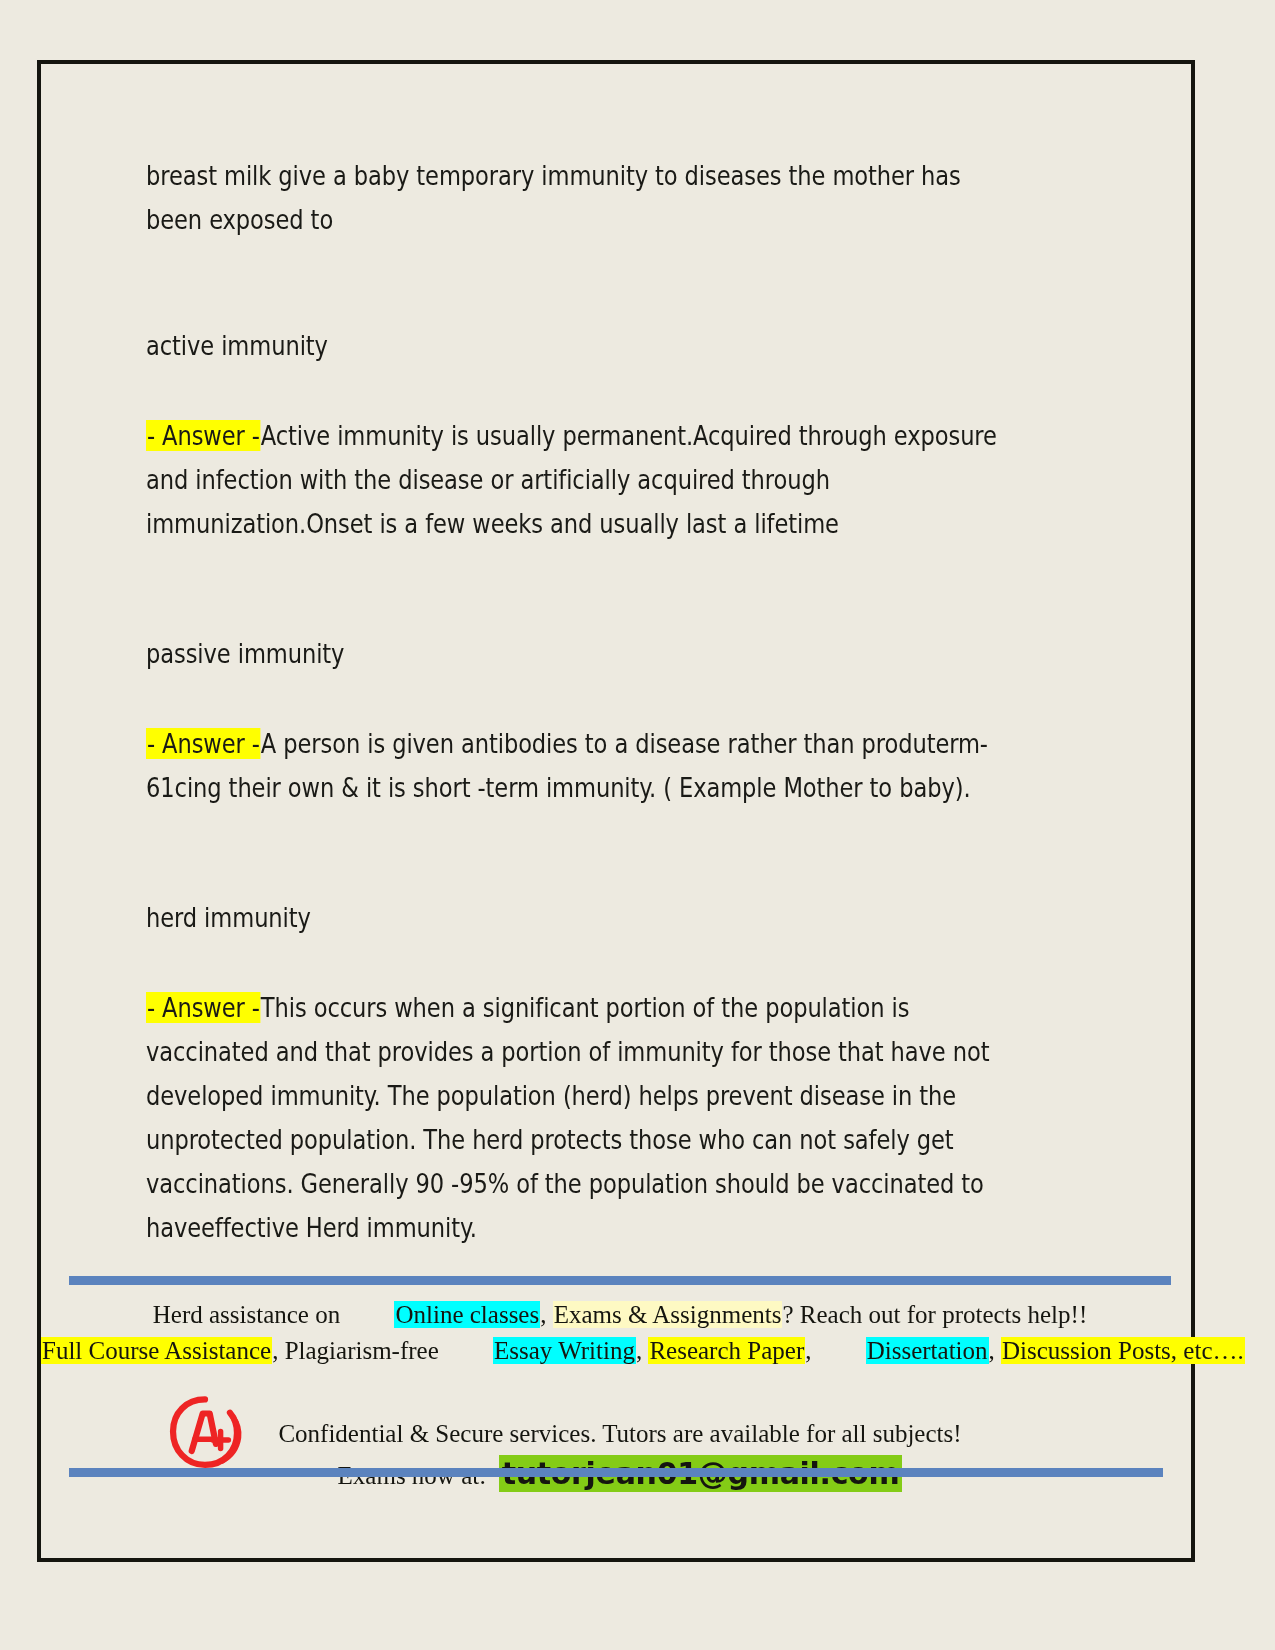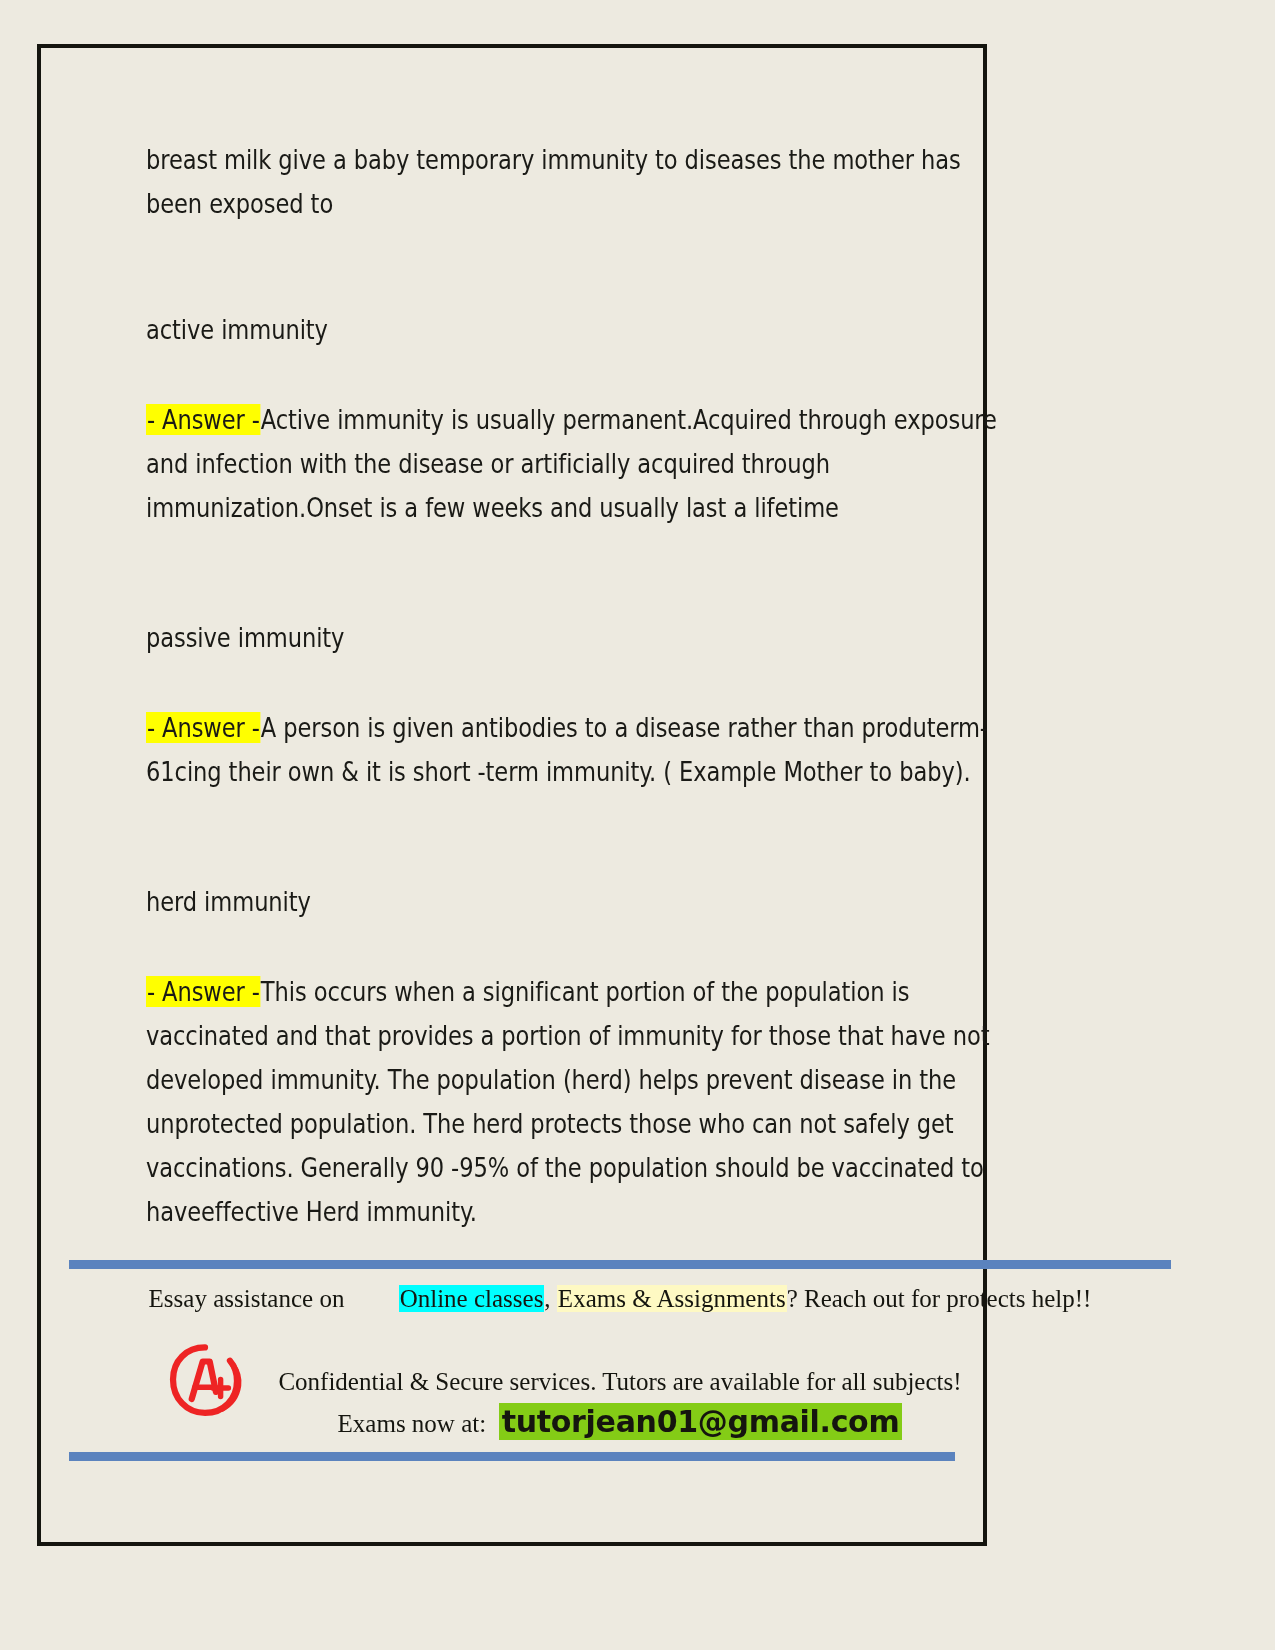--- a/index.html
+++ b/index.html
@@ -11,22 +11,22 @@
     height: 1650px;
     background: #edeae0;
     font-family: "Liberation Sans", sans-serif;
     overflow: hidden;
   }
 
   
   .page-frame {
     position: absolute;
     left: 37px;
-    top: 44px;
-    width: 950px;
+    top: 60px;
+    width: 1158px;
     height: 1502px;
     border: 4px solid #15150f;
     background: #edeae0;
     box-sizing: border-box;
   }
 
   
   .content {
     position: absolute;
     left: 105px;
@@ -169,22 +169,23 @@
     <div class="gap-md"></div>
     <p class="para"><span class="hl-yellow">- Answer -</span><span>This occurs when a significant portion of the population is vaccinated and that provides a portion of immunity for those that have not developed immunity. The population (herd) helps prevent disease in the unprotected population. The herd protects those who can not safely get vaccinations. Generally 90 -95% of the population should be vaccinated to haveeffective Herd immunity.</span></p>
 
   </div>
 
   <div class="footer">
 
     <div class="rule"></div>
 
     <div class="footer-lines">
-      <div class="fline1"><span>Essay assistance on </span><span class="hl-cyan">Online classes</span><span>, </span><span class="hl-green">Exams &amp; Assignments</span><span>? Reach out for protects help!!</span></div>
-
+      <div class="fline1"><span>Herd assistance on </span><span class="hl-cyan">Online classes</span><span>, </span><span class="hl-green">Exams &amp; Assignments</span><span>? Reach out for protects help!!</span></div>
+
+      <div class="fline2"><span class="hl-yellow">Full Course Assistance</span><span>, Plagiarism-free </span><span class="hl-cyan">Essay Writing</span><span>, </span><span class="hl-yellow">Research Paper</span><span>, </span><span class="hl-cyan">Dissertation</span><span>, </span><span class="hl-yellow">Discussion Posts, etc….</span></div>
     </div>
 
     <div class="footer-bottom">
 
       <div class="logo">
         <svg viewBox="0 0 100 100" width="78" height="78" aria-hidden="true">
           <path d="M50 7 C26 7 9 24 9 48 C9 72 26 91 50 91 C74 91 91 73 91 50 C91 40 88 31 82 24" fill="none" stroke="#ee2424" stroke-width="8" stroke-linecap="round"></path>
           <path d="M86 30 C92 38 94 47 93 56 C91 70 83 80 72 86" fill="none" stroke="#ee2424" stroke-width="7" stroke-linecap="round"></path>
           <path d="M33 73 L47 25 L56 25 L64 64" fill="none" stroke="#ee2424" stroke-width="8" stroke-linecap="round" stroke-linejoin="round"></path>
           <path d="M37 58 L60 58" fill="none" stroke="#ee2424" stroke-width="7" stroke-linecap="round"></path>

